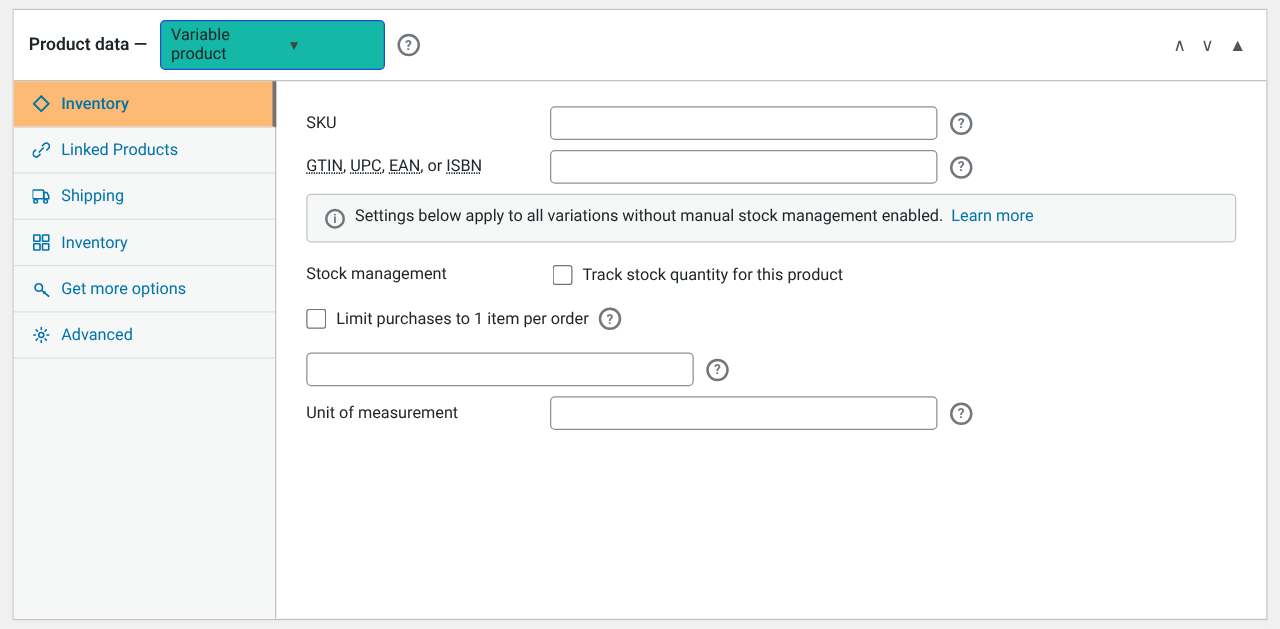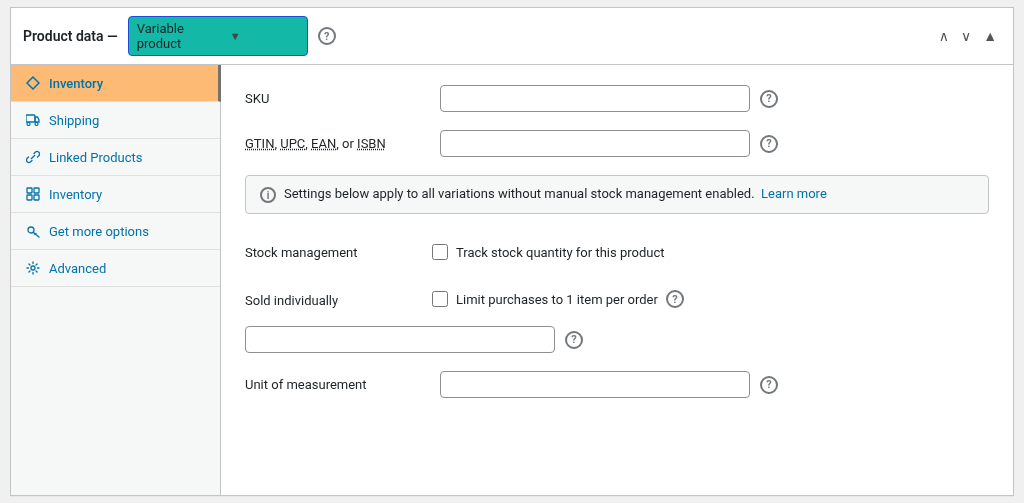--- a/index.html
+++ b/index.html
@@ -117,21 +117,21 @@
       color: #0073aa;
     }
     .main-content {
       flex: 1;
       padding: 20px 24px;
       overflow-y: auto;
     }
     .field-row {
       display: flex;
       align-items: center;
-      margin-bottom: 18px;
+      margin-bottom: 8px;
       gap: 10px;
     }
     .field-label {
       width: 185px;
       flex-shrink: 0;
       color: #1d2327;
       font-size: 13px;
     }
     .field-label abbr {
       text-decoration: underline dotted;
@@ -172,35 +172,34 @@
       color: #72777c;
       flex-shrink: 0;
       margin-top: 1px;
     }
     .learn-more {
       color: #0073aa;
       text-decoration: none;
     }
     .checkbox-row {
       display: flex;
-      align-items: flex-end;
-      gap: 2px;
+      align-items: flex-start;
+      gap: 12px;
       margin-bottom: 18px;
     }
     .checkbox-label-col {
       width: 185px;
       flex-shrink: 0;
       color: #1d2327;
       font-size: 13px;
     }
     .checkbox-content {
       display: flex;
       align-items: center;
       gap: 8px;
-      margin-top: 12px;
     }
     .checkbox-content input[type="checkbox"] {
       width: 16px;
       height: 16px;
       cursor: pointer;
     }
     .checkbox-content label {
       font-size: 13px;
       color: #1d2327;
       cursor: pointer;
@@ -233,39 +232,39 @@
         <span class="sidebar-icon">
           <svg width="14" height="14" viewBox="0 0 14 14" fill="none">
             <path d="M7 1L13 7L7 13L1 7Z" fill="none" stroke="#0073aa" stroke-width="1.5"></path>
           </svg>
         </span>
         <span>Inventory</span>
       </div>
 
       <div class="sidebar-item">
         <span class="sidebar-icon">
+          <svg width="14" height="14" viewBox="0 0 14 14" fill="none">
+            <path d="M5 9L9 5" stroke="#0073aa" stroke-width="1.3"></path>
+            <path d="M8 3.5L9.5 2A2.5 2.5 0 0 1 13 5.5L11.5 7" stroke="#0073aa" stroke-width="1.3" stroke-linecap="round"></path>
+            <path d="M6 10.5L4.5 12A2.5 2.5 0 0 1 1 8.5L2.5 7" stroke="#0073aa" stroke-width="1.3" stroke-linecap="round"></path>
+          </svg>
+        </span>
+        <span>Linked Products</span>
+      </div>
+
+      <div class="sidebar-item">
+        <span class="sidebar-icon">
           <svg width="14" height="12" viewBox="0 0 14 12" fill="none">
             <rect x="0" y="1" width="9" height="7" rx="1" stroke="#0073aa" stroke-width="1.3" fill="none"></rect>
             <path d="M9 3h2.5L13 6v2H9V3Z" stroke="#0073aa" stroke-width="1.3" fill="none"></path>
             <circle cx="2.5" cy="10" r="1.5" stroke="#0073aa" stroke-width="1.2" fill="none"></circle>
             <circle cx="10.5" cy="10" r="1.5" stroke="#0073aa" stroke-width="1.2" fill="none"></circle>
           </svg>
         </span>
         <span>Shipping</span>
-      </div>
-
-      <div class="sidebar-item">
-        <span class="sidebar-icon">
-          <svg width="14" height="14" viewBox="0 0 14 14" fill="none">
-            <path d="M5 9L9 5" stroke="#0073aa" stroke-width="1.3"></path>
-            <path d="M8 3.5L9.5 2A2.5 2.5 0 0 1 13 5.5L11.5 7" stroke="#0073aa" stroke-width="1.3" stroke-linecap="round"></path>
-            <path d="M6 10.5L4.5 12A2.5 2.5 0 0 1 1 8.5L2.5 7" stroke="#0073aa" stroke-width="1.3" stroke-linecap="round"></path>
-          </svg>
-        </span>
-        <span>Linked Products</span>
       </div>
 
       <div class="sidebar-item">
         <span class="sidebar-icon">
           <svg width="14" height="14" viewBox="0 0 14 14" fill="none">
             <rect x="1" y="1" width="5" height="5" rx="0.5" stroke="#0073aa" stroke-width="1.3" fill="none"></rect>
             <rect x="8" y="1" width="5" height="5" rx="0.5" stroke="#0073aa" stroke-width="1.3" fill="none"></rect>
             <rect x="1" y="8" width="5" height="5" rx="0.5" stroke="#0073aa" stroke-width="1.3" fill="none"></rect>
             <rect x="8" y="8" width="5" height="5" rx="0.5" stroke="#0073aa" stroke-width="1.3" fill="none"></rect>
           </svg>
@@ -322,21 +321,20 @@
 
       <div class="checkbox-row">
         <div class="checkbox-label-col">Stock management</div>
         <div class="checkbox-content">
           <input type="checkbox" id="stock-mgmt" style="">
           <label for="stock-mgmt">Track stock quantity for this product</label>
         </div>
       </div>
 
       <div class="checkbox-row">
-        <div class="checkbox-label-col">Sold individually</div>
         <div class="checkbox-content">
           <input type="checkbox" id="sold-ind" style="">
           <label for="sold-ind">Limit purchases to 1 item per order</label>
           <div class="help-icon">?</div>
         </div>
       </div>
 
       <div class="field-row">
         <input class="field-input" type="text" value="" style="">
         <div class="help-icon">?</div>

